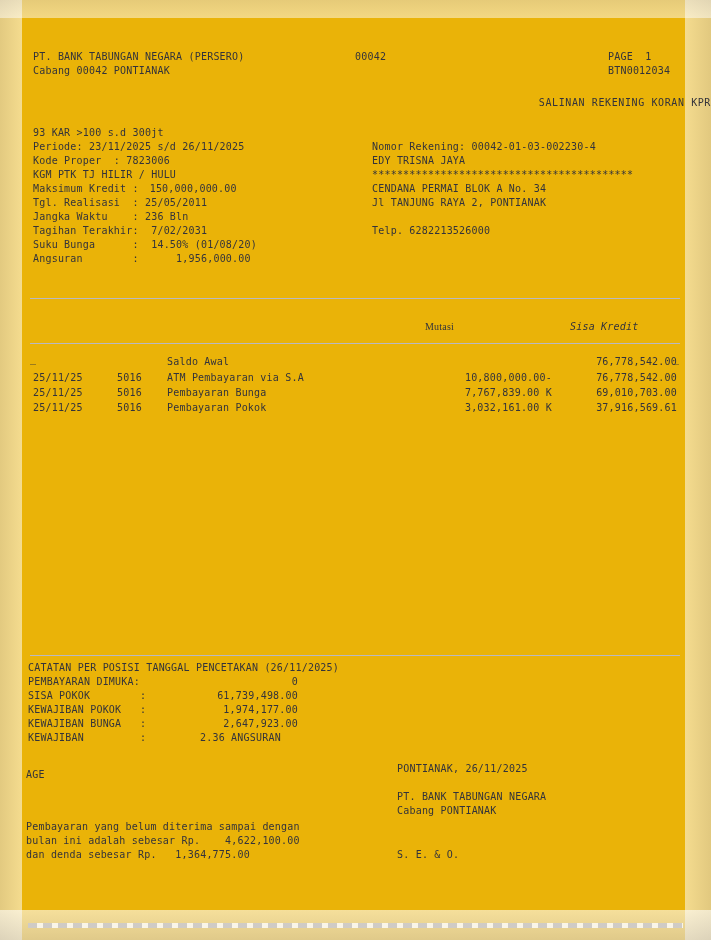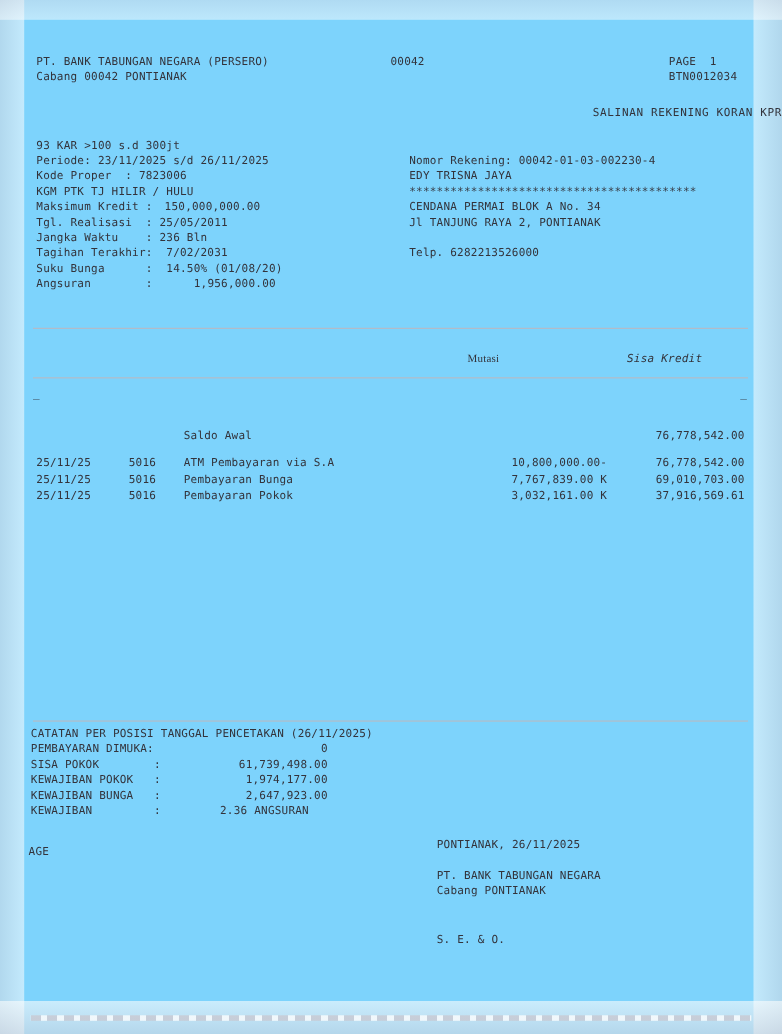--- a/index.html
+++ b/index.html
@@ -13,21 +13,21 @@
     font-family: "DejaVu Sans Mono", monospace;
     color: #2b2b33;
     position: relative;
     overflow: hidden;
   }
   .page {
     position: absolute;
     left: 0; top: 0;
     width: 711px;
     height: 940px;
-    background: #7dd3fc;
+    background: #eab308;
   }
   
   .paper-edge-left {
     position: absolute;
     left: 0; top: 0; width: 22px; height: 940px;
     background: linear-gradient(to right, #dcdce2, #fdfdfd);
     opacity: .55;
   }
   .paper-edge-right {
     position: absolute;
@@ -85,21 +85,21 @@
   .rule.r1 { top: 298px; }
   .rule.r2 { top: 343px; }
   .rule.r3 { top: 655px; }
 
   .tbl-head { left: 33px; top: 306px; }
   .tbl-head-mut { left: 425px; top: 320px; font-family: Liberation Serif, serif; }
   .tbl-head-sisa { left: 570px; top: 320px; font-style: italic; }
 
   .row { position: absolute; white-space: pre; left: 33px; }
   .row .c-date { display: inline-block; width: 84px; }
-  .row .c-code { display: inline-block; width: 50px; margin-top: 44px; }
+  .row .c-code { display: inline-block; width: 50px; }
   .row .c-desc { display: inline-block; width: 245px; }
   .row .c-mut  { display: inline-block; width: 140px; text-align: right; }
   .row .c-sis  { display: inline-block; width: 125px; text-align: right; }
 
   .dash-left  { position: absolute; left: 30px; top: 352px; }
   .dash-right { position: absolute; left: 673px; top: 352px; }
 
   
   .notes-title { left: 28px; top: 661px; }
   .notes-left  { left: 28px; top: 675px; }
@@ -189,18 +189,21 @@
 <span class="nl-lbl">KEWAJIBAN         :</span><span style="display:inline-block;width:130px;text-align:left;padding-left:22px;">2.36 ANGSURAN</span></div>
 
 
     <div class="abs sign-left">AGE</div>
 
     <div class="abs sign-right"><span>PONTIANAK, 26/11/2025</span>
 <span> </span>
 <span>PT. BANK TABUNGAN NEGARA</span>
 <span>Cabang PONTIANAK</span></div>
 
+    <div class="abs closing"><span>Pembayaran yang belum diterima sampai dengan</span>
+<span>bulan ini adalah sebesar Rp.    4,622,100.00</span>
+<span>dan denda sebesar Rp.   1,364,775.00</span></div>
 
     <div class="abs seo">S. E. &amp; O.</div>
 
     <div class="bottom-stripe"></div>
   </div>
 </div>
 
 </body></html>

